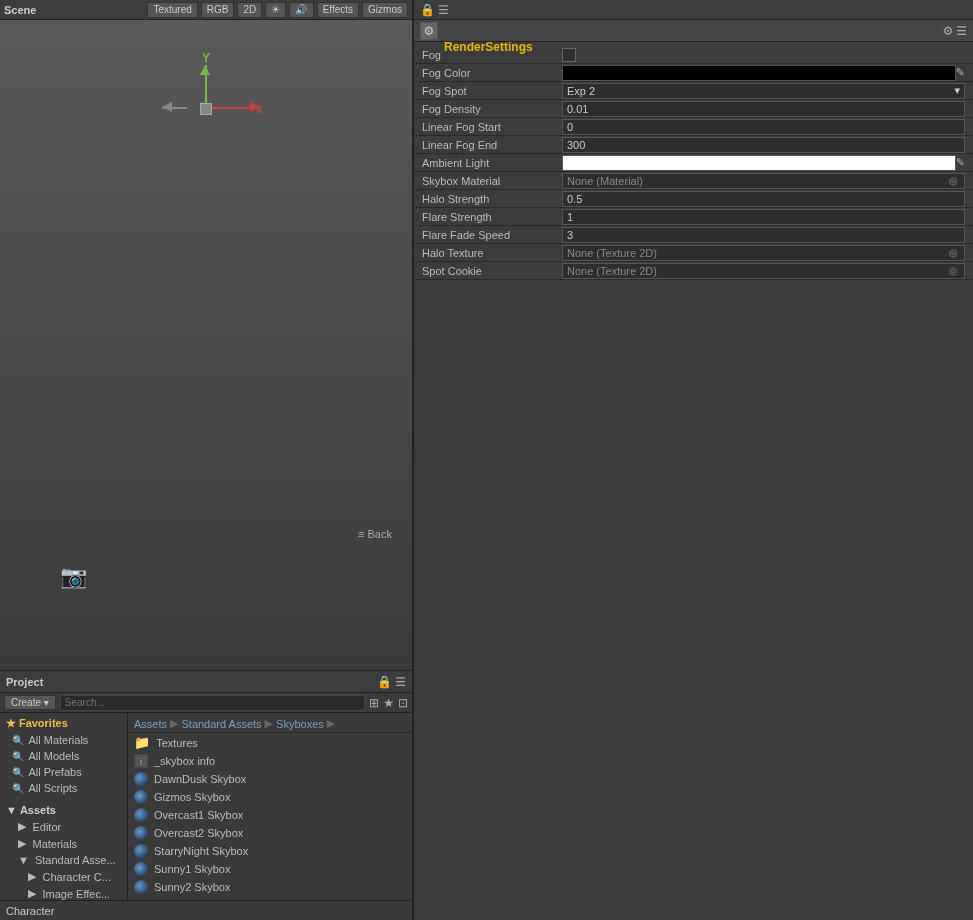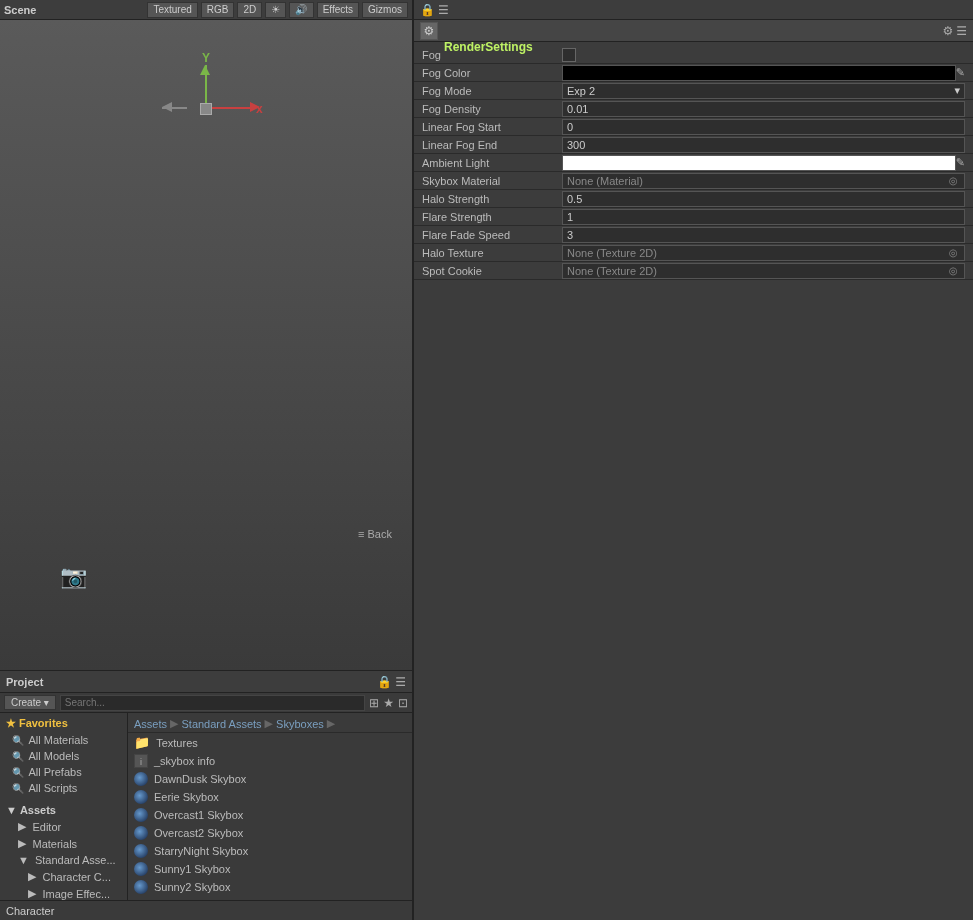--- a/index.html
+++ b/index.html
@@ -308,21 +308,21 @@
       background: #666;
       border: 1px solid #555;
       display: flex;
       align-items: center;
       justify-content: center;
       font-size: 12px;
       flex-shrink: 0;
     }
     .component-name {
       font-size: 12px;
-      color: #bef264;
+      color: #eab308;
       font-weight: bold;
       margin-top: 33px;
     }
     .component-btns {
       margin-left: auto;
       display: flex;
       gap: 3px;
     }
     .comp-btn {
       background: none;
@@ -540,21 +540,21 @@
               <div class="file-item">
                 <span class="file-info-icon">i</span>
                 <span>_skybox info</span>
               </div>
               <div class="file-item">
                 <span class="file-skybox-icon"></span>
                 <span>DawnDusk Skybox</span>
               </div>
               <div class="file-item">
                 <span class="file-skybox-icon"></span>
-                <span>Eerie Skybox</span>
+                <span>Gizmos Skybox</span>
               </div>
               <div class="file-item">
                 <span class="file-skybox-icon"></span>
                 <span>Overcast1 Skybox</span>
               </div>
               <div class="file-item">
                 <span class="file-skybox-icon"></span>
                 <span>Overcast2 Skybox</span>
               </div>
               <div class="file-item">
@@ -610,21 +610,21 @@
         <div class="prop-checkbox"></div>
       </div>
 
       <div class="prop-row">
         <span class="prop-label">Fog Color</span>
         <div class="color-swatch" style="background:#000;flex:1;height:16px;border:1px solid #555;cursor:pointer;"></div>
         <button style="background:none;border:none;color:#aaa;font-size:11px;cursor:pointer;">✎</button>
       </div>
 
       <div class="prop-row">
-        <span class="prop-label">Fog Mode</span>
+        <span class="prop-label">Fog Spot</span>
         <div class="prop-select">
           <span>Exp 2</span>
           <span>▾</span>
         </div>
       </div>
 
       <div class="prop-row">
         <span class="prop-label">Fog Density</span>
         <input class="prop-input" type="text" value="0.01" style="">
       </div>

